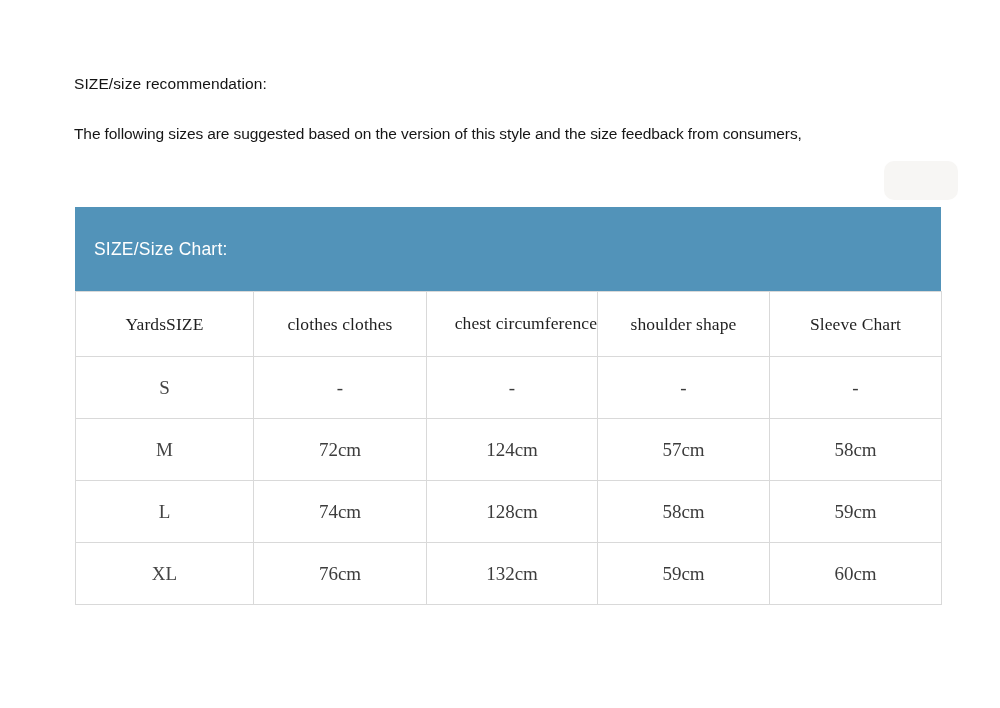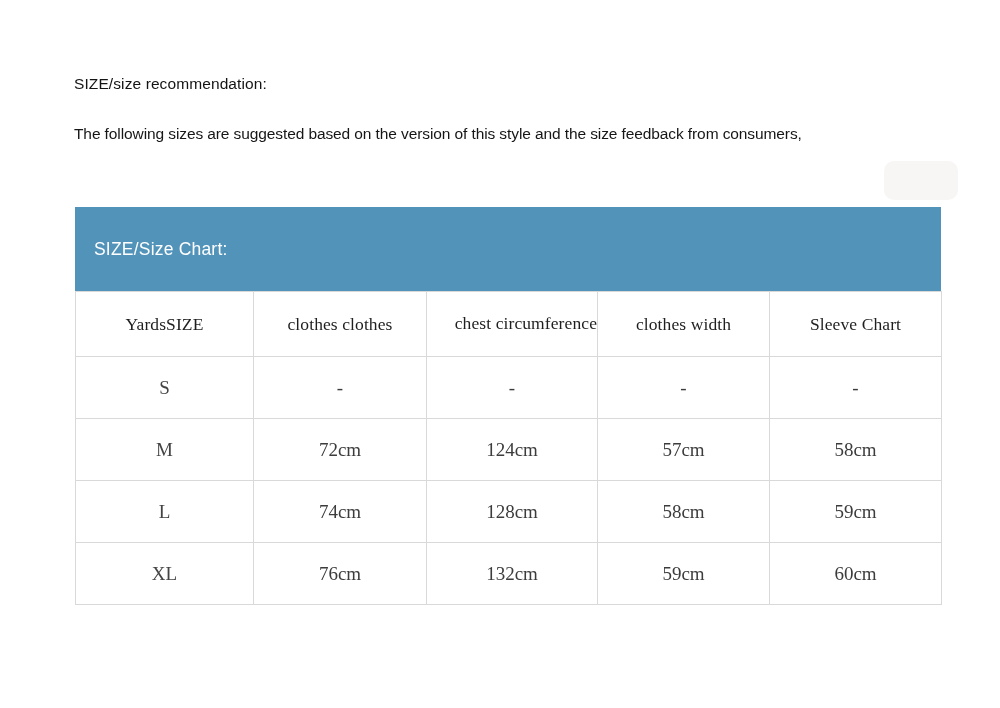--- a/index.html
+++ b/index.html
@@ -124,21 +124,21 @@
         <col style="width:173px">
         <col style="width:171px">
         <col style="width:172px">
         <col style="width:172px">
       </colgroup>
       <thead>
         <tr>
           <th>YardsSIZE</th>
           <th>clothes clothes</th>
           <th class="col-chest">chest circumference</th>
-          <th>clothes width</th>
+          <th>shoulder shape</th>
           <th>Sleeve Chart</th>
         </tr>
       </thead>
       <tbody>
         <tr>
           <th>S</th>
           <td>-</td>
           <td>-</td>
           <td>-</td>
           <td>-</td>

